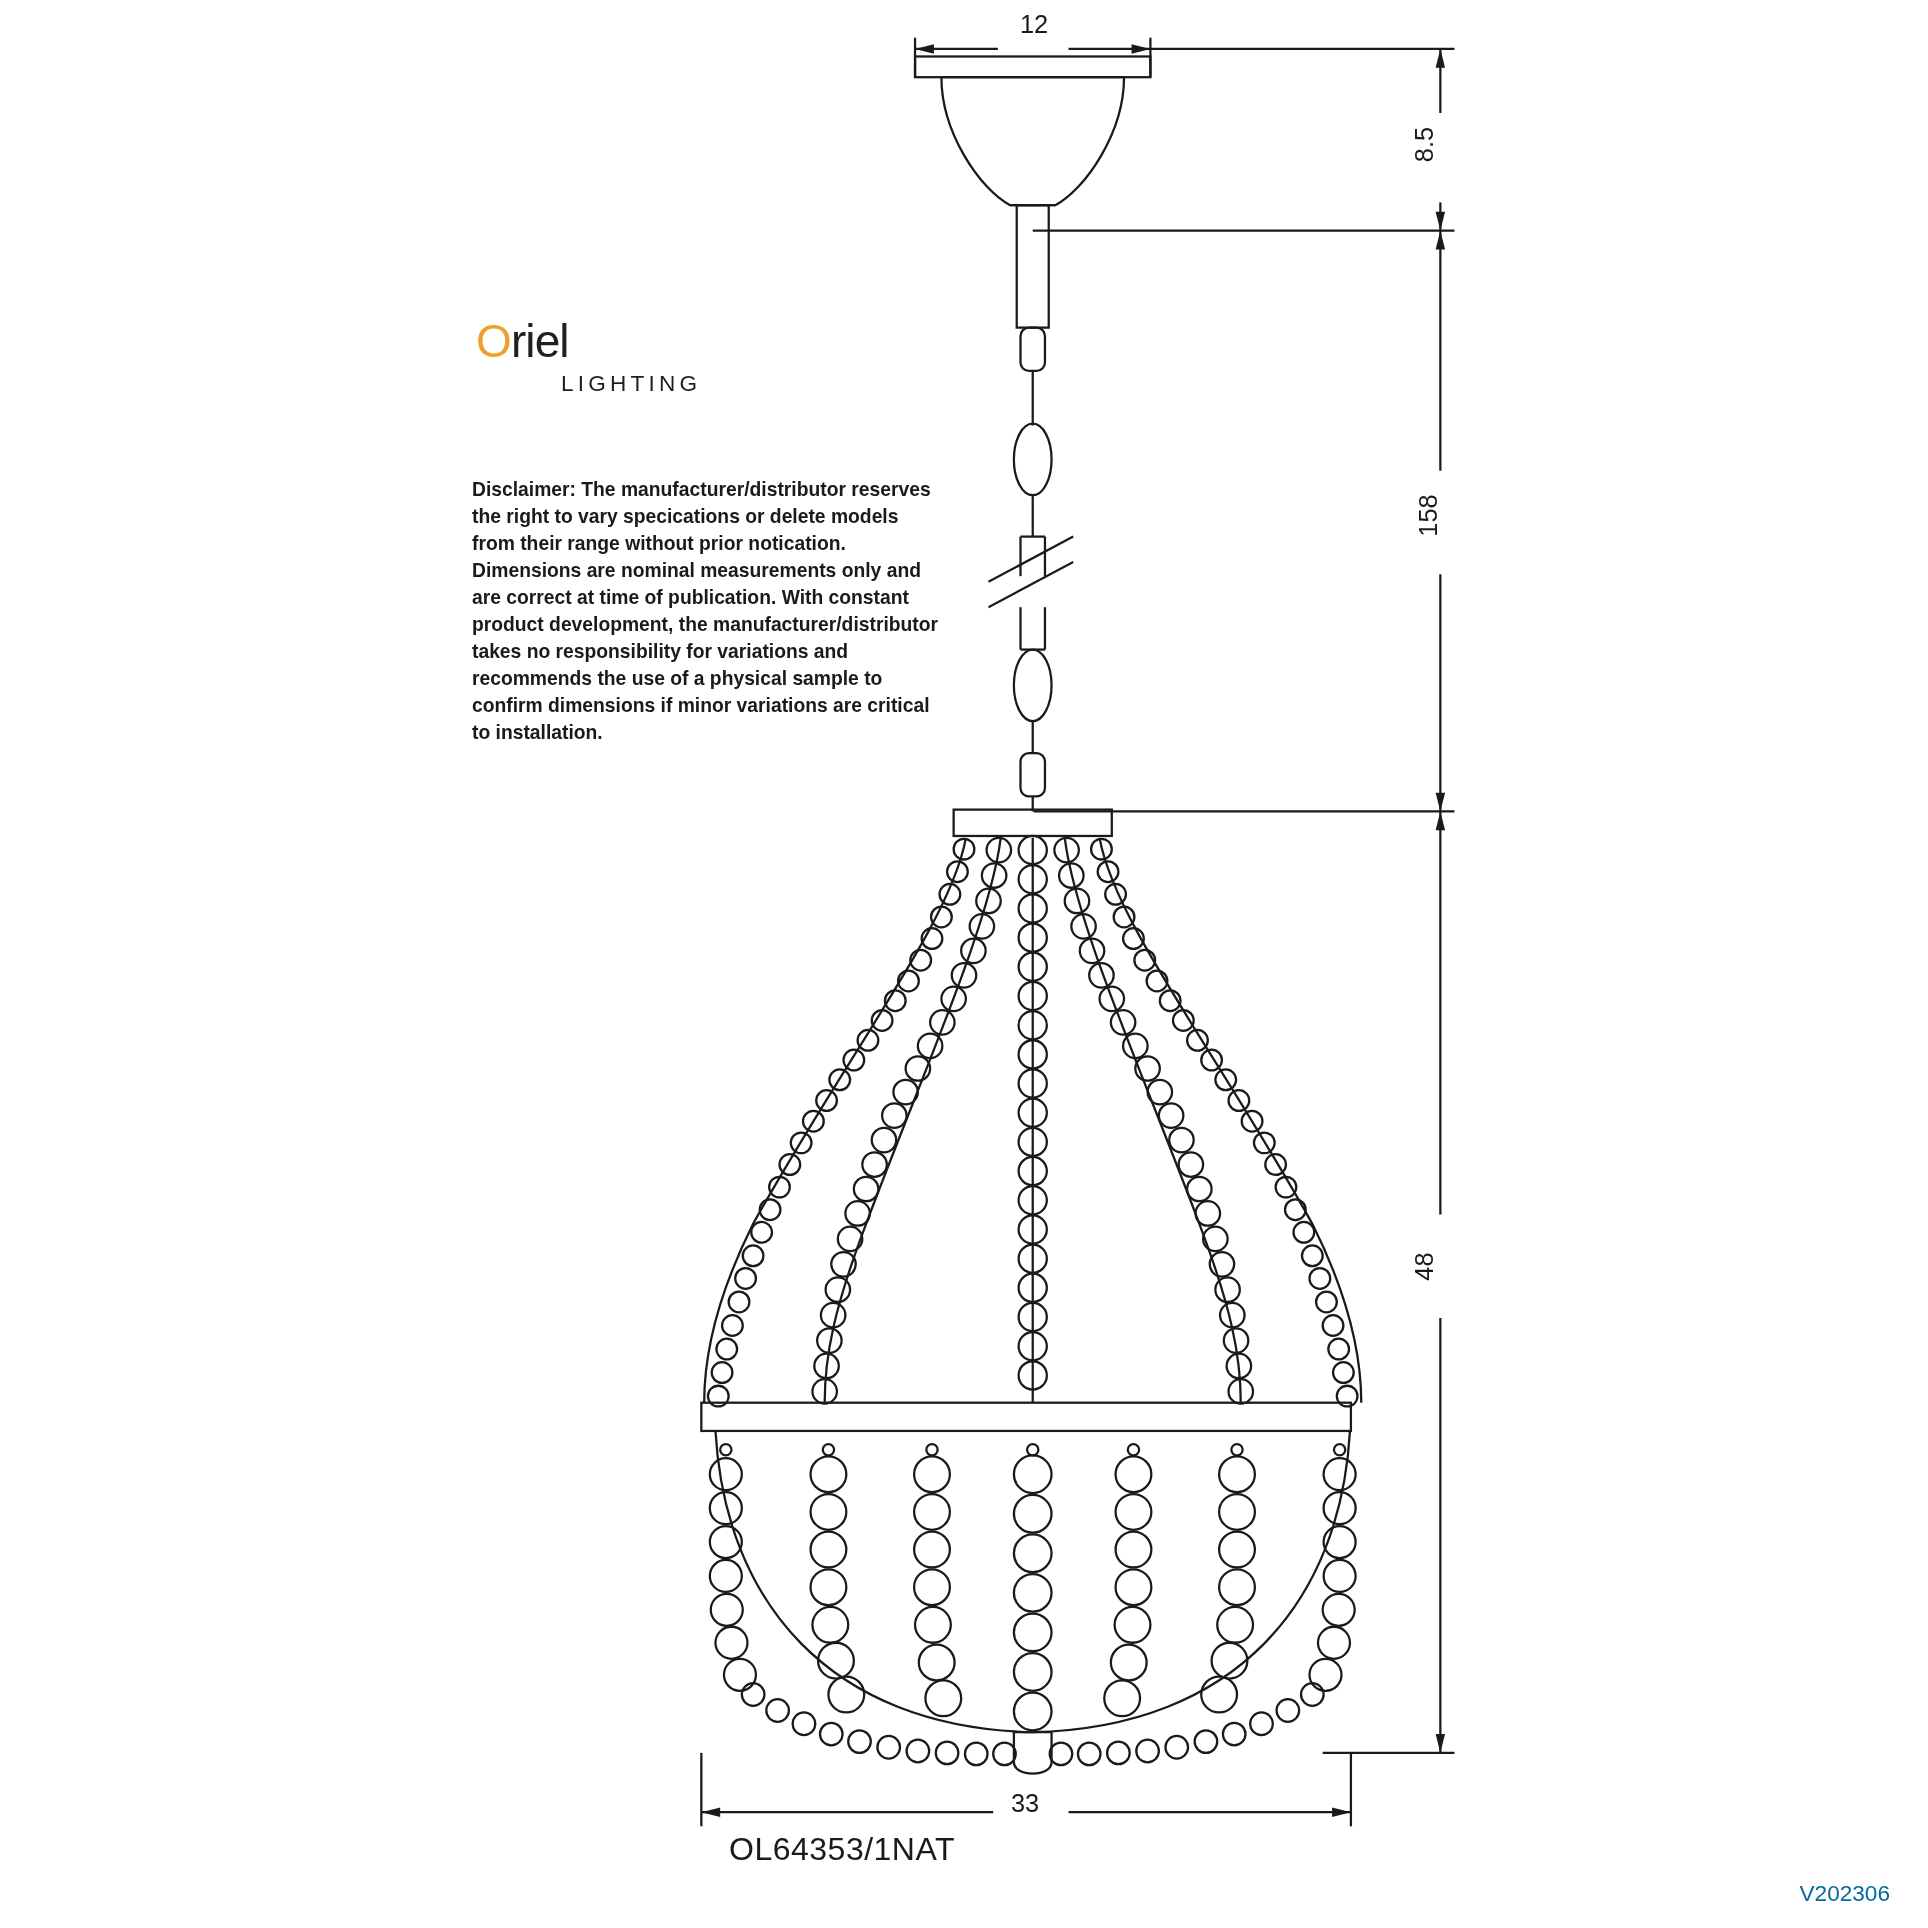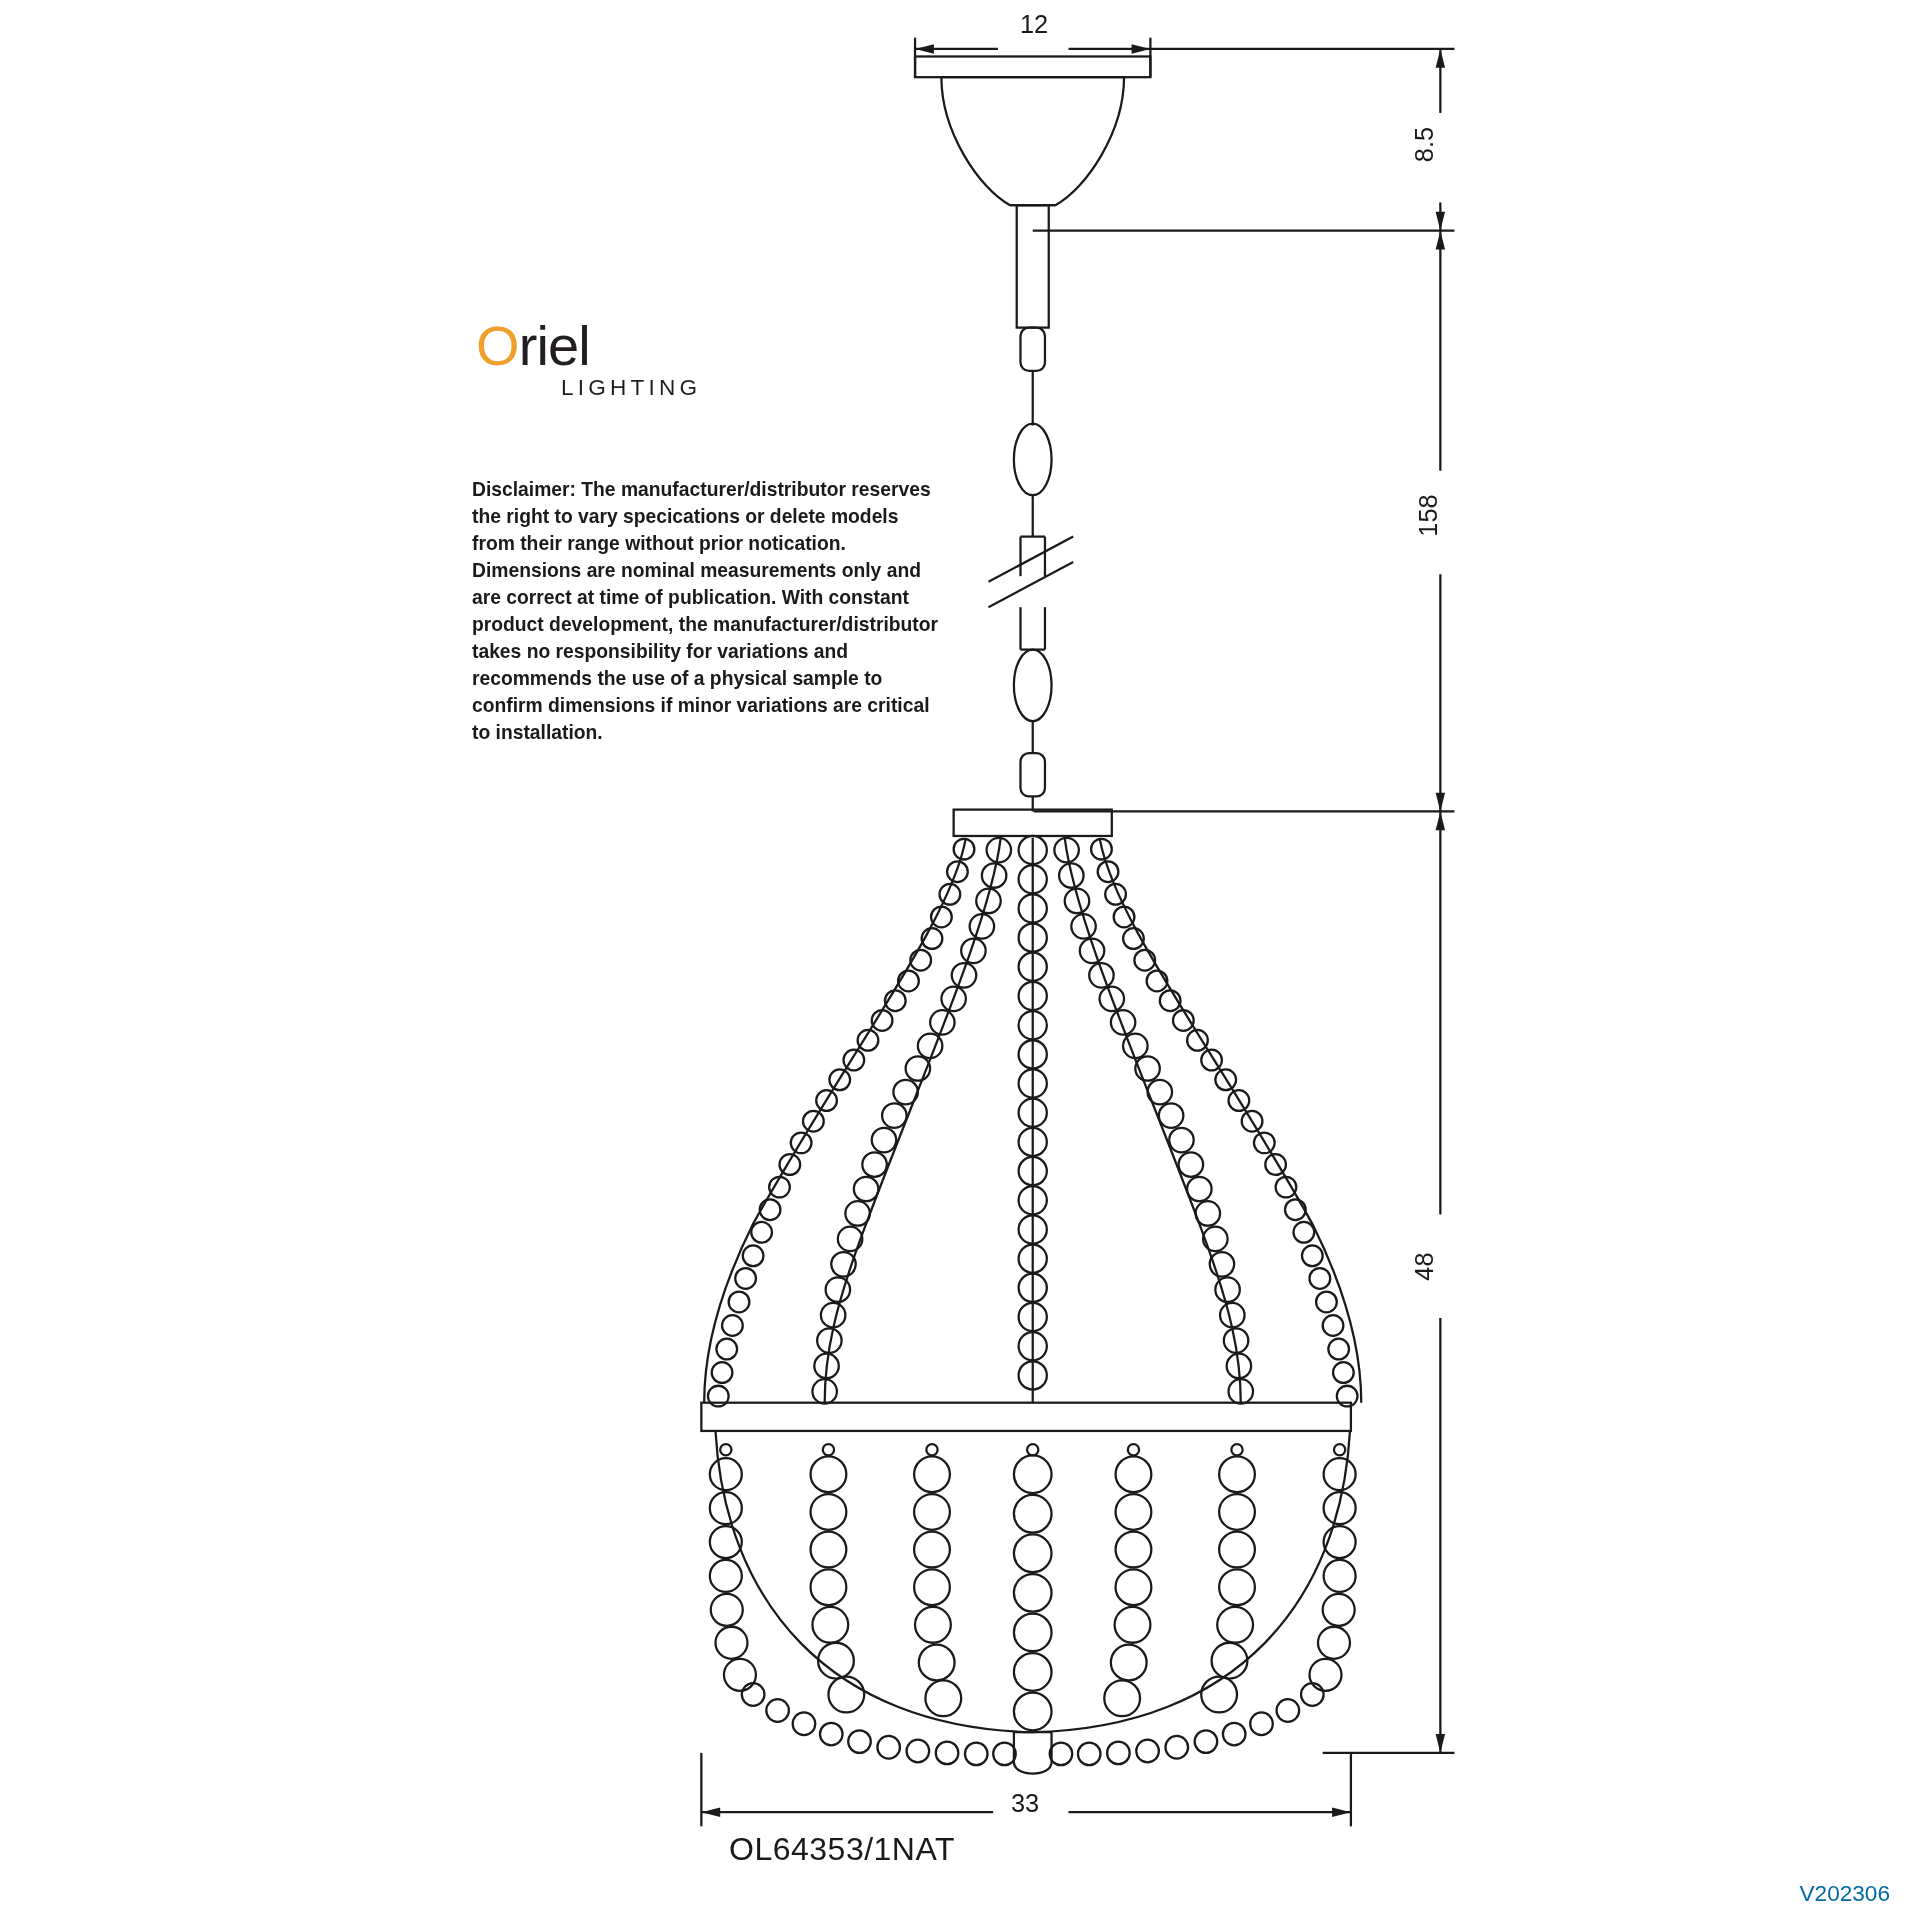--- a/index.html
+++ b/index.html
@@ -28,35 +28,35 @@
     height: 1928px;
   }
   .brand {
     position: absolute;
     left: 476px;
     top: 318px;
     width: 282px;
   }
   .brand-word {
     font-family: "Liberation Sans", sans-serif;
-    font-size: 56px;
+    font-size: 46px;
     letter-spacing: -0.9px;
     line-height: 1;
     color: #231f20;
     font-weight: 400;
   }
   .brand-word .o {
     color: #f0a02a;
   }
   .brand-sub {
     font-family: "Liberation Sans", sans-serif;
     font-size: 22.6px;
     letter-spacing: 4.2px;
     color: #231f20;
-    margin-top: 1px;
+    margin-top: 7px;
     margin-left: 85px;
   }
   .disclaimer {
     position: absolute;
     left: 472px;
     top: 476px;
     width: 466px;
     font-size: 19.3px;
     line-height: 27px;
     color: #1a1a1a;

